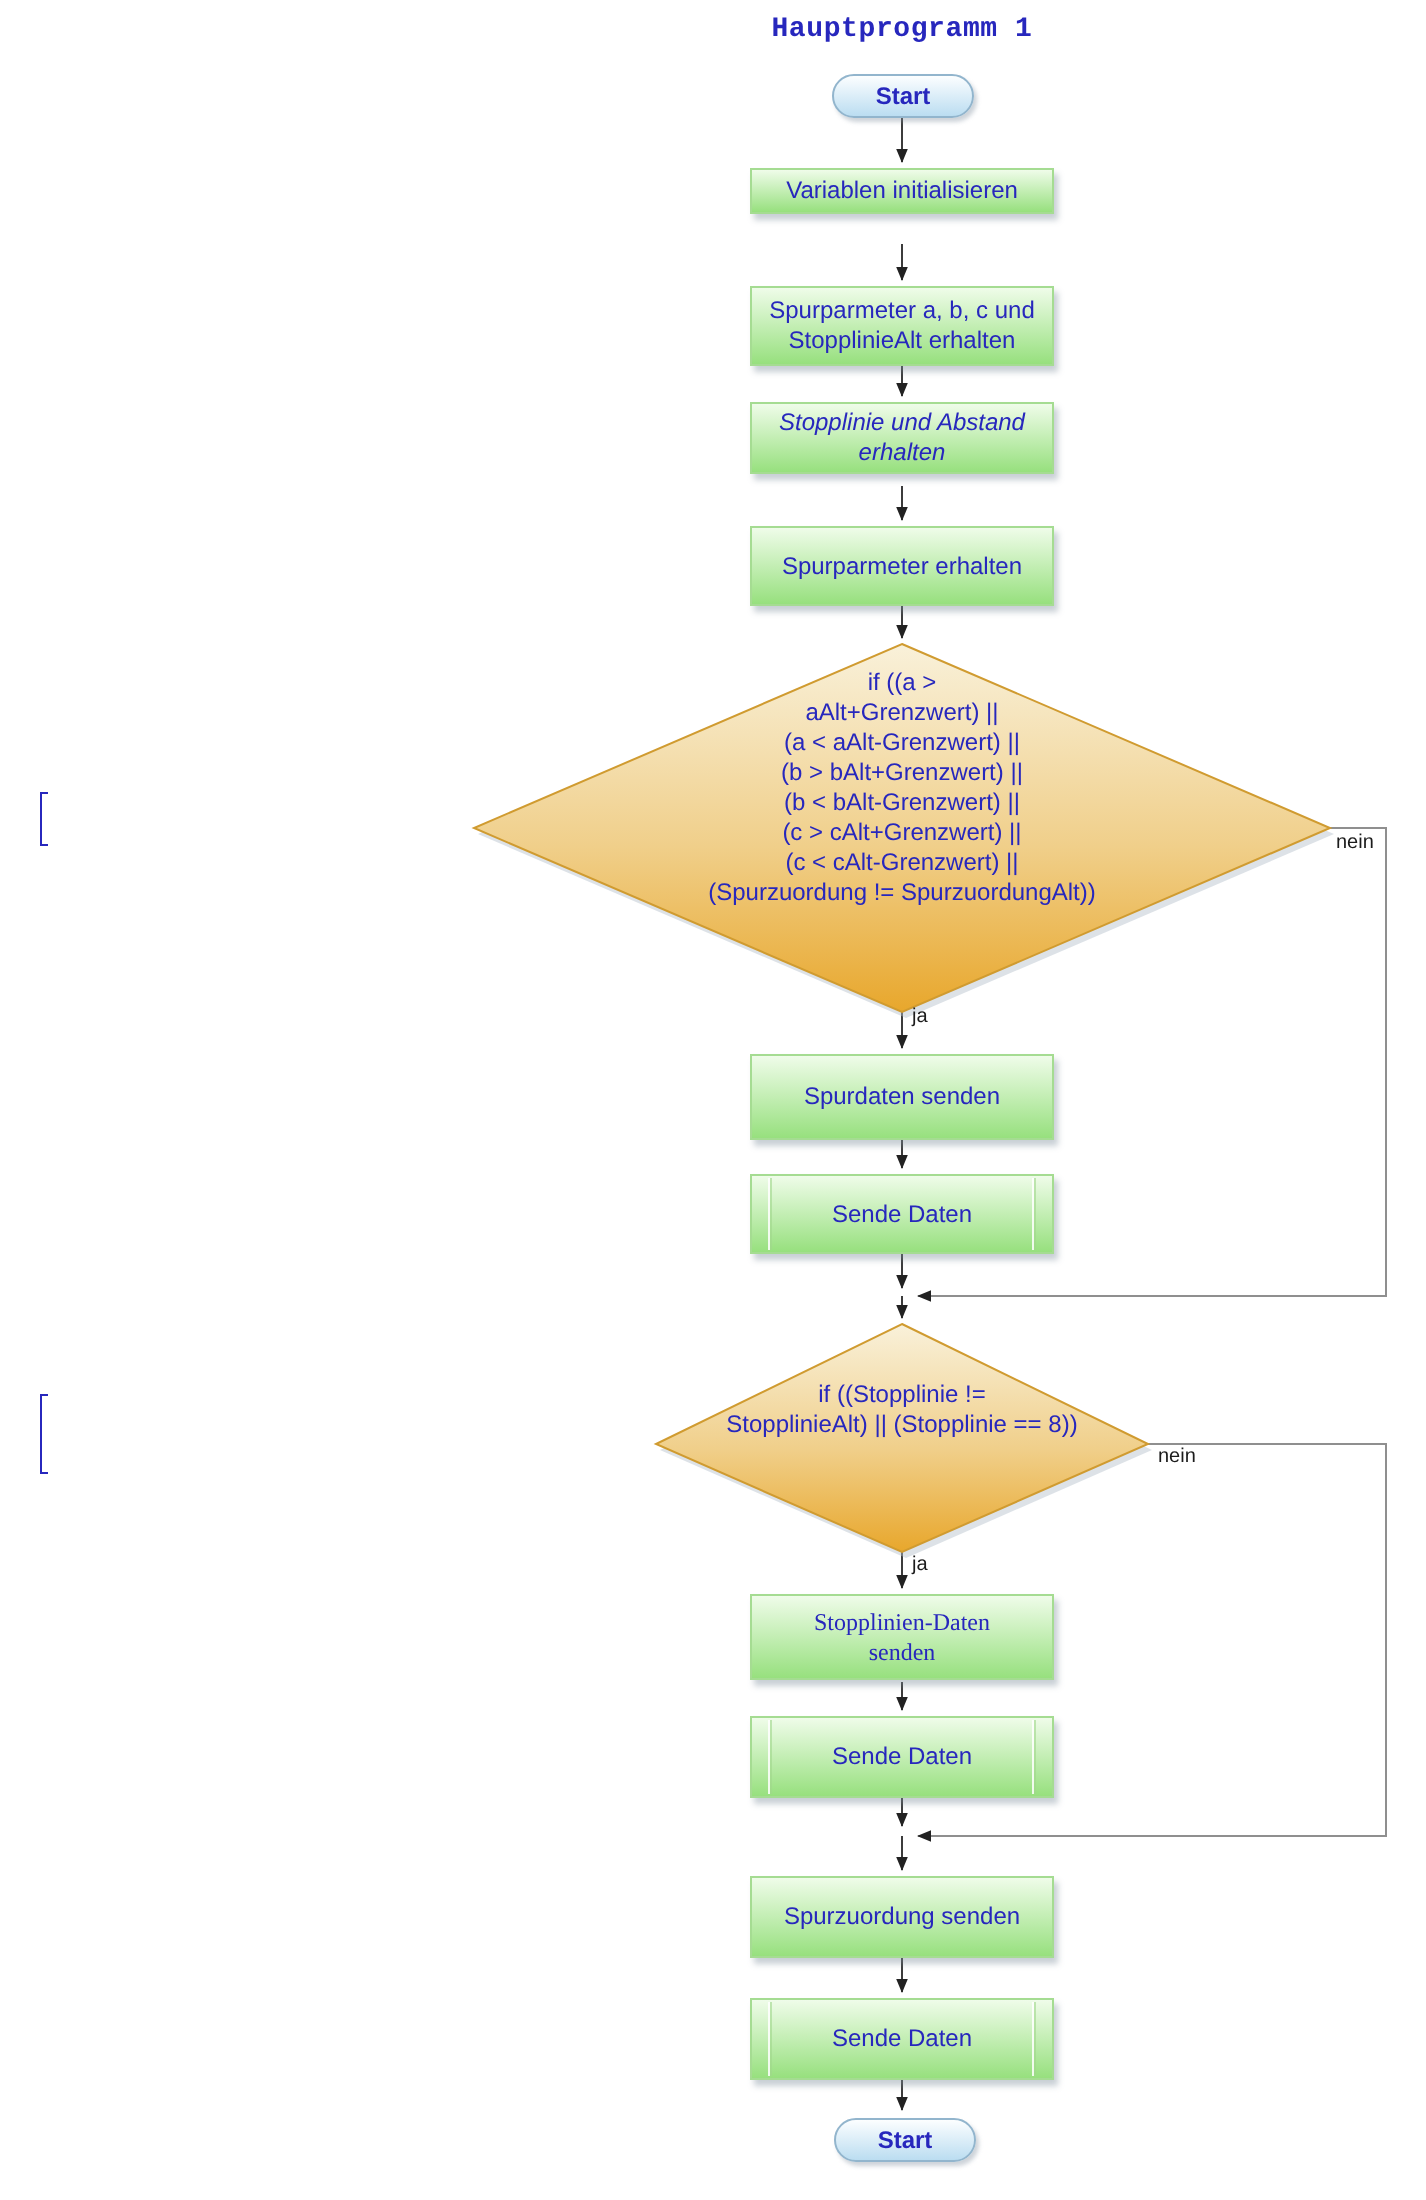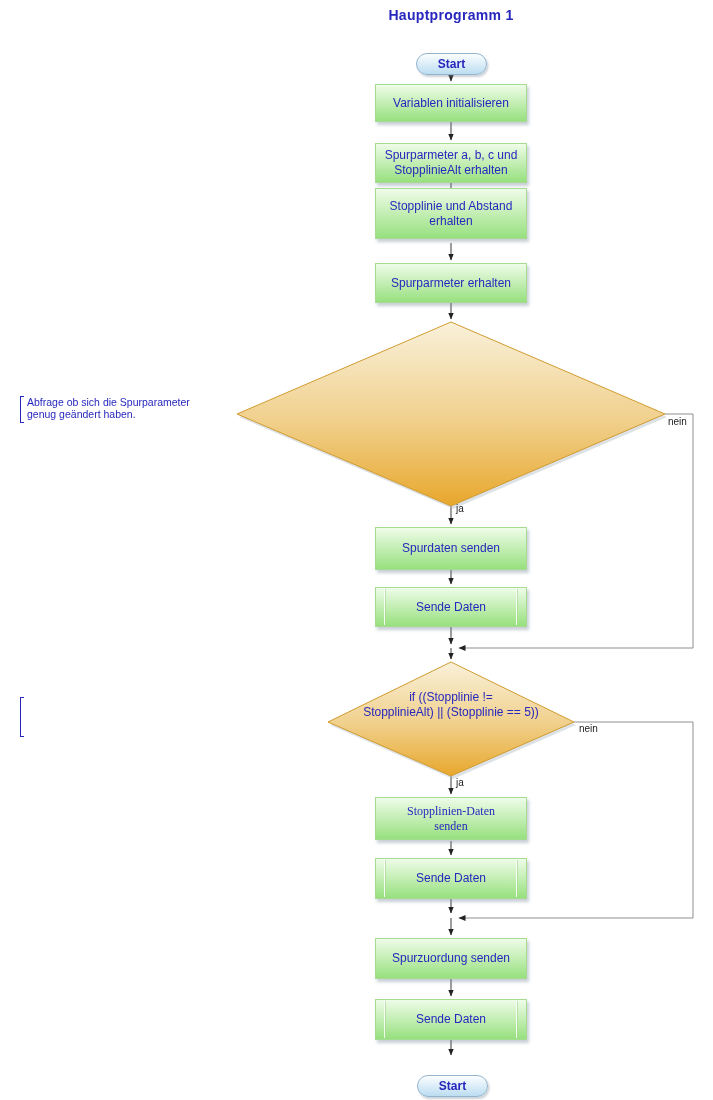--- a/index.html
+++ b/index.html
@@ -8,30 +8,30 @@
     background: #ffffff;
     font-family: "Liberation Sans", sans-serif;
     overflow: hidden;
   }
   .canvas { position: relative; width: 713px; height: 1100px; background: #fff; }
   .wires { position: absolute; left: 0; top: 0; }
 
   .title {
     position: absolute; left: 331px; top: 7px; width: 240px;
     text-align: center; font-size: 14px; font-weight: 700;
-    letter-spacing: 0.3px; color: #2727bd;
+    letter-spacing: 0.3px; color: #2727bd; font-family: Liberation Mono, monospace;
   }
 
   .terminal {
     position: absolute; width: 71px; height: 22px; box-sizing: border-box;
     border: 1px solid #92b5cd; border-radius: 12px;
     background: linear-gradient(180deg, #fcfeff 0%, #bbddf1 100%);
     box-shadow: 1.5px 2px 2px rgba(130,145,160,0.4);
     display: flex; align-items: center; justify-content: center;
-    font-size: 12px; font-weight: 700; color: #2727bd; margin-top: 16px;
+    font-size: 12px; font-weight: 700; color: #2727bd;
   }
 
   .process {
     position: absolute; left: 375px; width: 152px; box-sizing: border-box;
     border: 1px solid #a5dc92;
     background: linear-gradient(180deg, #effce9 0%, #97e07e 100%);
     box-shadow: 2px 3px 3px rgba(125,140,155,0.42);
     display: flex; align-items: center; justify-content: center;
     text-align: center; white-space: pre-line;
     font-size: 12px; line-height: 15px; color: #2727bd;
@@ -107,46 +107,52 @@
       <polygon points="451,322 665,414 451,506 237,414" fill="url(#gOrange)" stroke="#d09b30"></polygon>
       <polygon points="453,665 576,725 453,779 330,725" fill="#b3bfc9" opacity="0.45"></polygon>
       <polygon points="451,662 574,722 451,776 328,722" fill="url(#gOrange)" stroke="#d09b30"></polygon>
     </g>
   </svg>
 
   <div class="title">Hauptprogramm 1</div>
 
   <div class="terminal" style="left:416px; top:37px;">Start</div>
 
-  <div class="process" style="top:84px; height:38px;">Variablen initialisieren</div>
+  <div class="process" style="top:84px; height:23px;">Variablen initialisieren</div>
   <div class="process" style="top:143px; height:40px;">Spurparmeter a, b, c und
 StopplinieAlt erhalten</div>
-  <div class="process" style="top:188px; height:51px;">Stopplinie und Abstand
+  <div class="process" style="top:201px; height:36px;font-style:italic;">Stopplinie und Abstand
 erhalten</div>
   <div class="process" style="top:263px; height:40px;">Spurparmeter erhalten</div>
 
+  <div class="dtext" style="left:311px; top:334px; width:280px;">if ((a &gt;
+aAlt+Grenzwert) ||
+(a &lt; aAlt-Grenzwert) ||
+(b &gt; bAlt+Grenzwert) ||
+(b &lt; bAlt-Grenzwert) ||
+(c &gt; cAlt+Grenzwert) ||
+(c &lt; cAlt-Grenzwert) ||
+(Spurzuordung != SpurzuordungAlt))</div>
   <div class="lbl" style="left:456px; top:503px;">ja</div>
   <div class="lbl" style="left:668px; top:416px;">nein</div>
 
   <div class="process" style="top:527px; height:43px;">Spurdaten senden</div>
   <div class="process subroutine" style="top:587px; height:40px;">Sende Daten</div>
 
   <div class="dtext" style="left:321px; top:690px; width:260px;">if ((Stopplinie !=
-StopplinieAlt) || (Stopplinie == 5))</div>
+StopplinieAlt) || (Stopplinie == 8))</div>
   <div class="lbl" style="left:456px; top:777px;">ja</div>
   <div class="lbl" style="left:579px; top:723px;">nein</div>
 
   <div class="process" style="top:797px; height:43px;font-family:Liberation Serif, serif;">Stopplinien-Daten
 senden</div>
   <div class="process subroutine" style="top:858px; height:41px;">Sende Daten</div>
 
   <div class="process" style="top:938px; height:41px;">Spurzuordung senden</div>
   <div class="process subroutine" style="top:999px; height:41px;">Sende Daten</div>
 
   <div class="terminal" style="left:417px; top:1059px;">Start</div>
 
   <div class="bracket" style="left:20px; top:396px; height:27px;"></div>
-  <div class="annotation" style="left:27px; top:396px; width:185px;">Abfrage ob sich die Spurparameter
-genug geändert haben.</div>
 
   <div class="bracket" style="left:20px; top:697px; height:40px;"></div>
 
 </div>
 
 </body></html>

